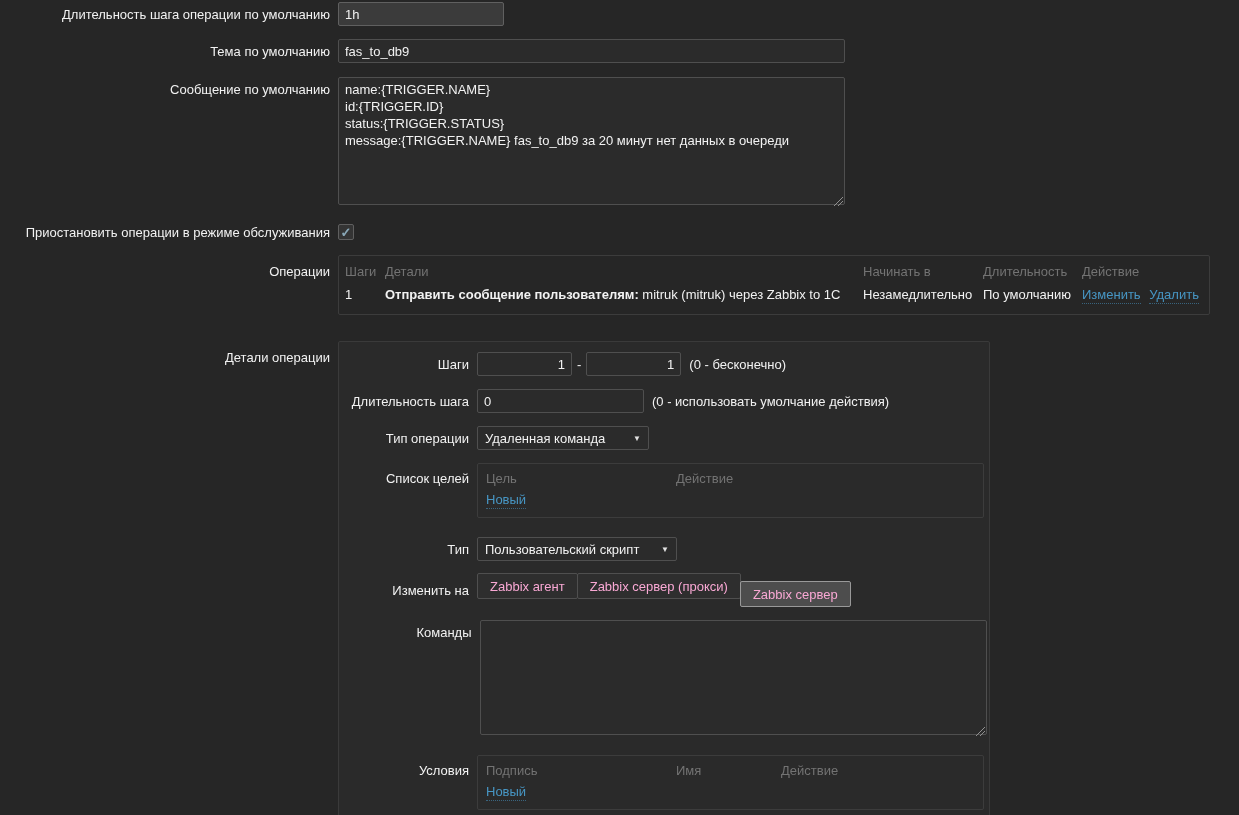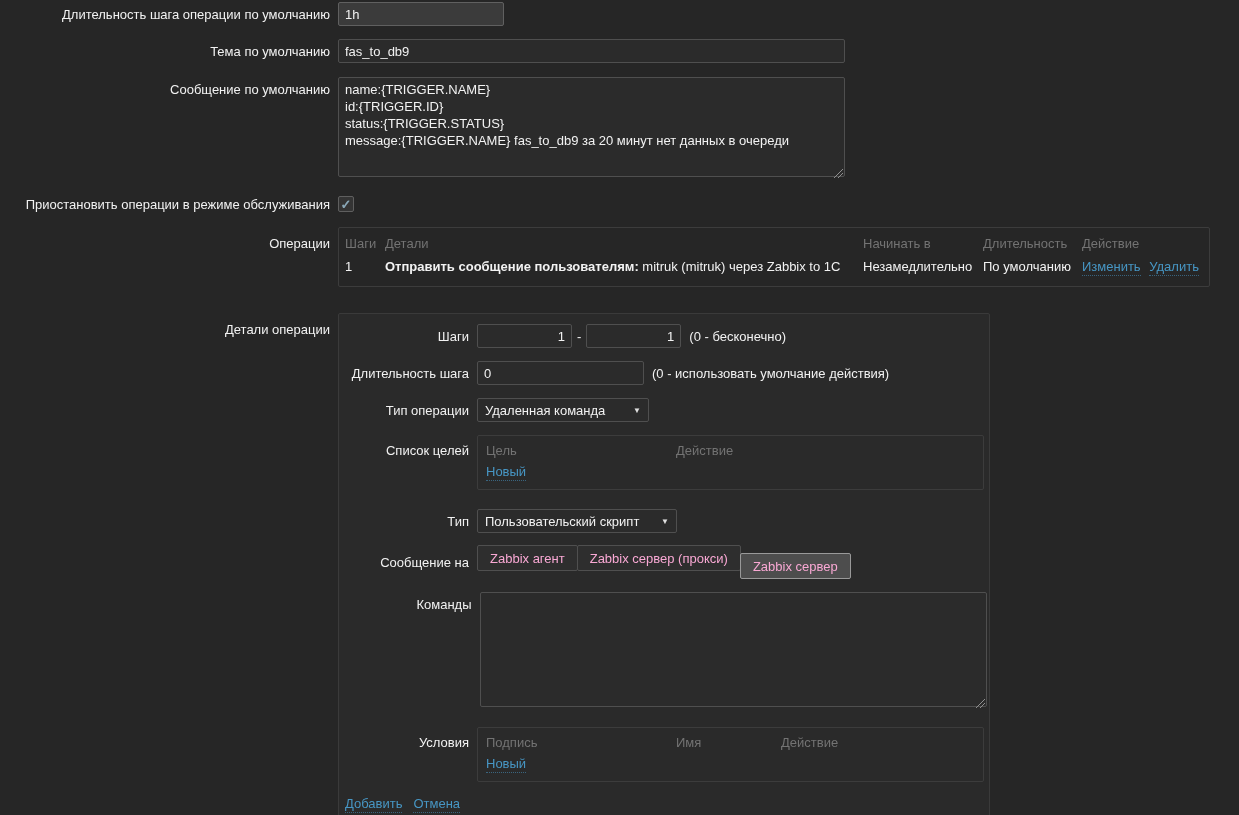--- a/index.html
+++ b/index.html
@@ -89,21 +89,21 @@
   <div class="row" style="margin-top:13px;">
     <div class="lbl">Тема по умолчанию</div>
     <div class="fld">
       <input style="width: 507px;" value="fas_to_db9">
     </div>
   </div>
 
   <div class="row top" style="margin-top:14px;">
     <div class="lbl" style="padding-top:5px;">Сообщение по умолчанию</div>
     <div class="fld ta-wrap">
-      <textarea style="width: 507px; height: 100px;">name:{TRIGGER.NAME}
+      <textarea style="width: 507px; height: 128px;">name:{TRIGGER.NAME}
 id:{TRIGGER.ID}
 status:{TRIGGER.STATUS}
 message:{TRIGGER.NAME} fas_to_db9 за 20 минут нет данных в очереди</textarea>
       <div class="grip"></div>
     </div>
   </div>
 
   <div class="row" style="margin-top:16px;">
     <div class="lbl">Приостановить операции в режиме обслуживания</div>
     <div class="fld">
@@ -196,21 +196,21 @@
         <div class="plbl">Тип</div>
         <div class="pfld">
           <div class="select" style="width:200px;">
             <span>Пользовательский скрипт</span>
             <span class="caret">▼</span>
           </div>
         </div>
       </div>
 
       <div class="prow">
-        <div class="plbl">Сообщение на</div>
+        <div class="plbl">Изменить на</div>
         <div class="pfld seg">
           <div class="segbtn">Zabbix агент</div>
           <div class="segbtn">Zabbix сервер (прокси)</div>
           <div class="segbtn selected">Zabbix сервер</div>
         </div>
       </div>
 
       <div class="prow top" style="margin-bottom:17px;justify-content:center;">
         <div class="plbl" style="padding-top:5px;">Команды</div>
         <div class="pfld ta-wrap">

